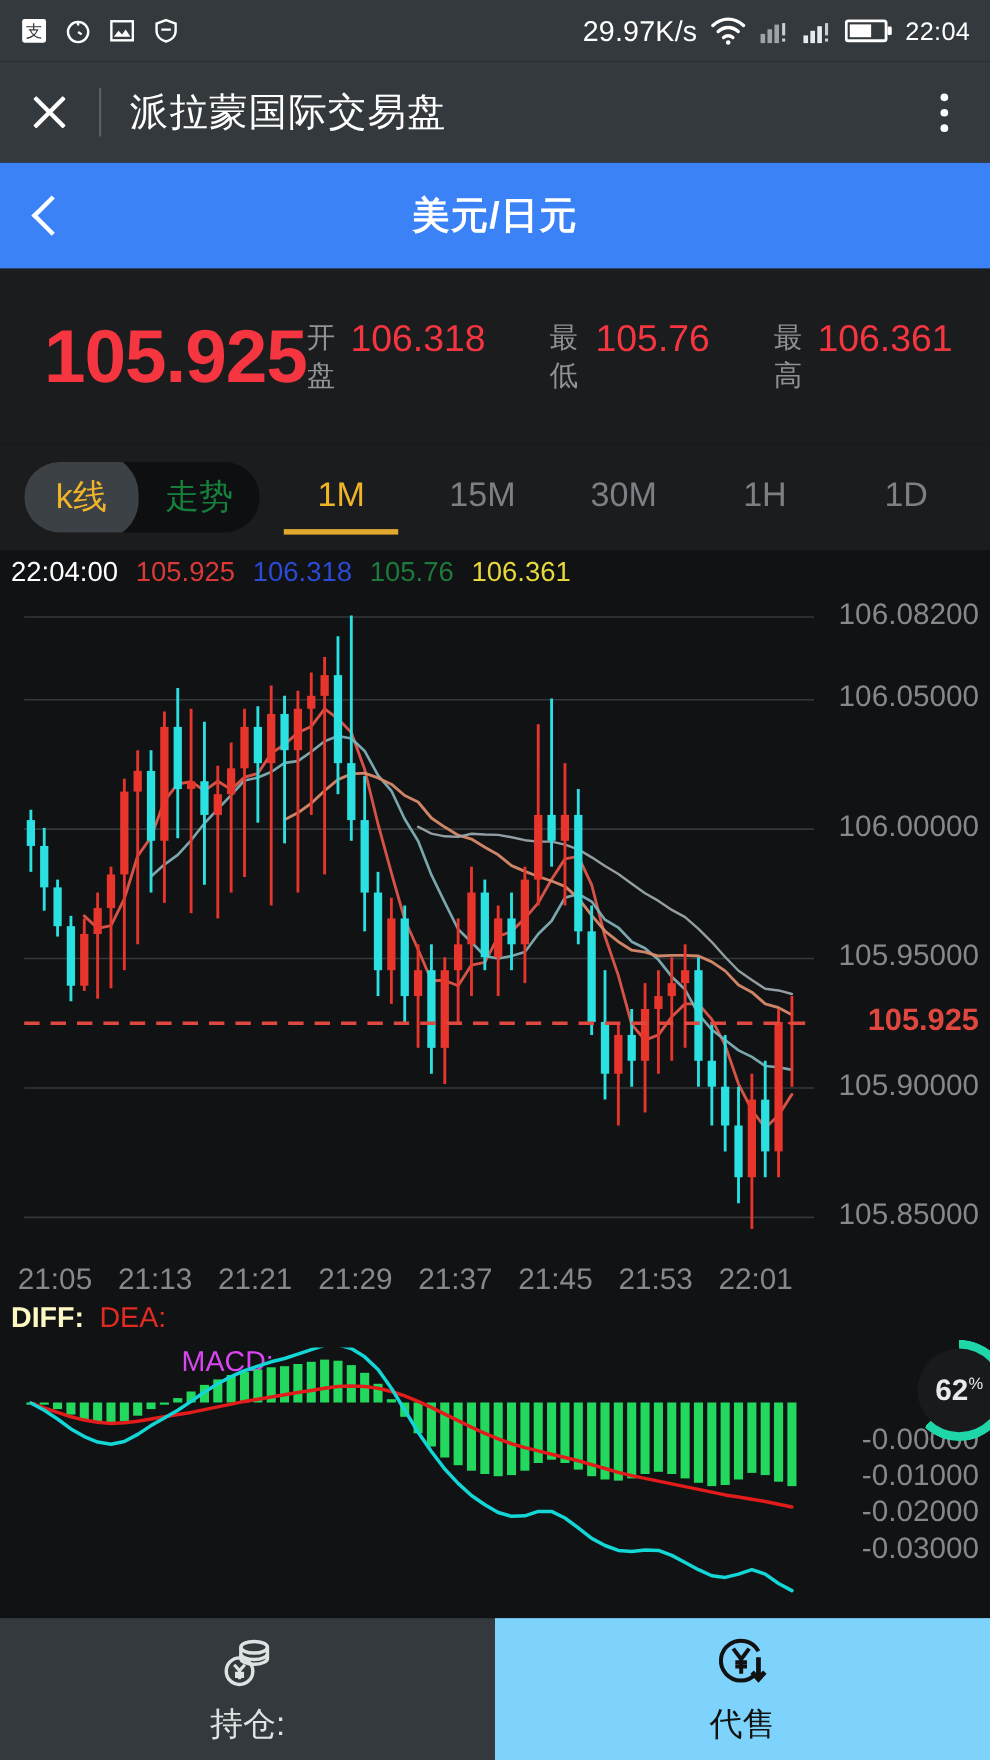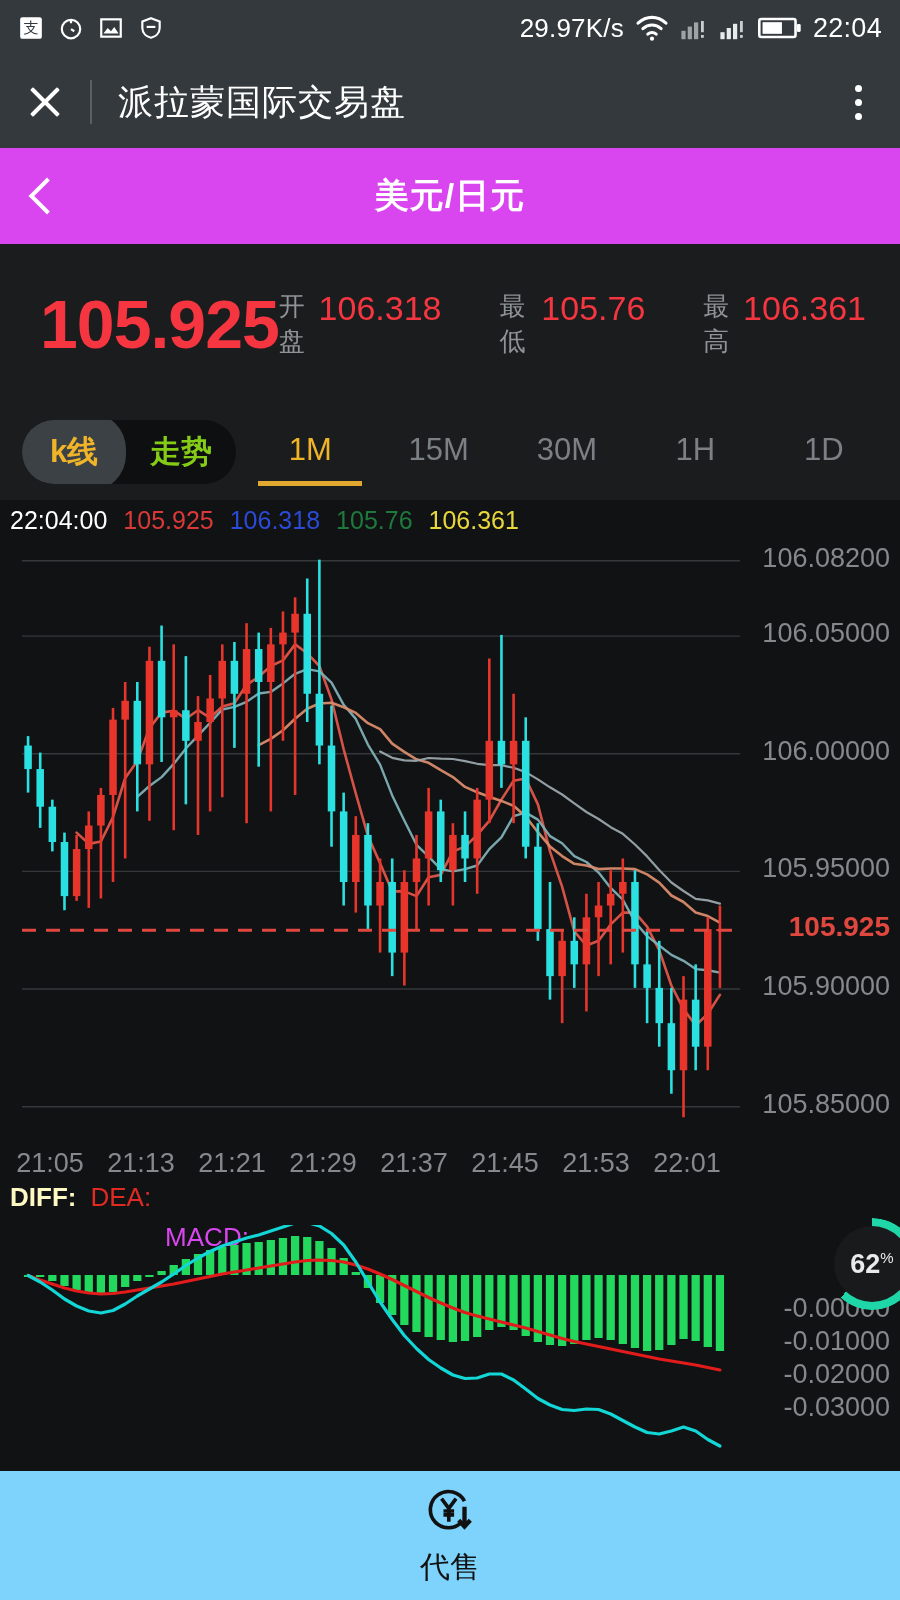--- a/index.html
+++ b/index.html
@@ -5,53 +5,53 @@
   html,body{margin:0;padding:0;background:#000;}
   body{width:900px;height:1600px;overflow:hidden;font-family:"Liberation Sans","DejaVu Sans",sans-serif;}
   .app{position:relative;width:900px;height:1600px;background:#111214;overflow:hidden;}
 
   
   .statusbar{height:56px;background:#33393c;display:flex;align-items:center;padding:0 18px;box-sizing:border-box;}
   .sb-left{display:flex;align-items:center;gap:14px;}
   .sb-ico{width:26px;height:26px;display:block;}
   .sb-right{margin-left:auto;display:flex;align-items:center;gap:11px;}
   .sb-speed{color:#fff;font-size:26px;letter-spacing:.2px;}
-  .sb-time{color:#fff;font-size:27px;letter-spacing:.3px;}
+  .sb-time{color:#fff;font-size:23px;letter-spacing:.3px;}
 
   
   .appbar{height:92px;background:#33393c;display:flex;align-items:center;padding:0 22px;box-sizing:border-box;}
   .close-x{width:46px;height:46px;position:relative;flex:0 0 auto;}
   .close-x i{position:absolute;left:50%;top:50%;width:38px;height:4px;background:#fff;border-radius:1px;}
   .close-x i:first-child{transform:translate(-50%,-50%) rotate(45deg);}
   .close-x i:last-child{transform:translate(-50%,-50%) rotate(-45deg);}
   .abdiv{width:2px;height:44px;background:#5a6164;margin:0 26px 0 22px;}
   .abtitle{color:#fff;font-size:35px;letter-spacing:1px;}
   .dots{margin-left:auto;width:40px;height:46px;display:flex;flex-direction:column;align-items:center;justify-content:center;gap:7px;}
   .dots i{width:7px;height:7px;border-radius:50%;background:#fff;display:block;}
 
   
-  .subhdr{height:96px;background:#d946ef;display:flex;align-items:center;position:relative;}
+  .subhdr{height:96px;background:#3b82f6;display:flex;align-items:center;position:relative;}
   .backchev{position:absolute;left:26px;top:50%;transform:translateY(-50%);width:30px;height:30px;}
   .backchev:before{content:"";position:absolute;left:8px;top:2px;width:22px;height:22px;border-left:4px solid #fff;border-bottom:4px solid #fff;transform:rotate(45deg);}
   .subtitle{width:100%;text-align:center;color:#fff;font-size:34px;font-weight:bold;letter-spacing:1px;}
 
   
   .quote{height:160px;background:#1b1c1e;display:flex;align-items:center;padding:0 34px 0 40px;box-sizing:border-box;}
   .q-last{color:#f5353f;font-size:68px;font-weight:bold;letter-spacing:-1px;line-height:1;}
   .q-stats{margin-left:auto;display:flex;gap:58px;}
   .q-item{display:flex;flex-direction:row;align-items:flex-start;gap:8px;}
   .q-lbl{color:#8e9396;font-size:26px;}
   .q-val{color:#f5353f;font-size:34px;}
 
   
   .tabs{height:96px;background:#1b1c1e;display:flex;align-items:center;padding:0 12px 0 22px;box-sizing:border-box;position:relative;}
   .seg{display:flex;align-items:center;background:#0e0f11;border-radius:36px;height:64px;padding:0;overflow:hidden;}
-  .seg>div{display:flex;align-items:center;justify-content:center;height:78px;font-size:31px;font-weight:bold;padding:0 24px;box-sizing:border-box;}
+  .seg>div{display:flex;align-items:center;justify-content:center;height:78px;font-size:31px;font-weight:normal;padding:0 24px;box-sizing:border-box;}
   .seg .on{background:#3c4145;color:#f0b429;border-radius:36px;min-width:104px;}
-  .seg .off{color:#84cc16;min-width:104px;}
+  .seg .off{color:#15803d;min-width:104px;}
   .tf{display:flex;align-items:center;margin-left:10px;flex:1;}
   .tf div{flex:1;text-align:center;font-size:31px;color:#7b8084;position:relative;padding:14px 0 18px;}
   .tf div.act{color:#f0b429;}
   .tf div.act:after{content:"";position:absolute;left:50%;transform:translateX(-50%);bottom:0;width:104px;height:5px;background:#e0a82e;}
 
   
   .chart{position:relative;background:#111214;height:690px;}
   .legend{position:absolute;left:10px;top:6px;display:flex;gap:16px;font-size:25px;z-index:6;}
   .legend .t{color:#fff;}
   .legend .c1{color:#d93a37;}
@@ -435,20 +435,30 @@
   <div class="macdy" id="macdy">
       <div class="macdlab" style="top: 68px;">-0.00000</div>
       <div class="macdlab" style="top: 101px;">-0.01000</div>
       <div class="macdlab" style="top: 134px;">-0.02000</div>
       <div class="macdlab" style="top: 167px;">-0.03000</div>
     </div>
 
   <div class="gap"></div>
 
   <div class="bottom">
+    <div class="bbtn hold">
+      <svg width="58" height="58" viewBox="0 0 24 24">
+        <ellipse cx="14.5" cy="6" rx="5" ry="2.2" fill="none" stroke="#dfe2e3" stroke-width="1.3"></ellipse>
+        <path d="M9.5 6v4.2c0 1.2 2.2 2.2 5 2.2s5-1 5-2.2V6" fill="none" stroke="#dfe2e3" stroke-width="1.3"></path>
+        <path d="M9.5 8.4c0 1.2 2.2 2.2 5 2.2s5-1 5-2.2" fill="none" stroke="#dfe2e3" stroke-width="1.3"></path>
+        <circle cx="9" cy="15" r="5" fill="none" stroke="#dfe2e3" stroke-width="1.3"></circle>
+        <path d="M7 12.6l2 2.2 2-2.2M9 14.8V18M7.3 15.8h3.4M7.3 17h3.4" stroke="#dfe2e3" stroke-width="1.2" fill="none"></path>
+      </svg>
+      <span class="lbl">持仓:</span>
+    </div>
     <div class="bbtn sell">
       <svg width="58" height="58" viewBox="0 0 24 24">
         <path d="M18 7.5A7.5 7.5 0 1 0 17 16" fill="none" stroke="#111" stroke-width="1.5"></path>
         <path d="M8.5 6.5l3 4 3-4M11.5 10.5V16M9.3 11.6h4.4M9.3 13.2h4.4" stroke="#111" stroke-width="1.5" fill="none"></path>
         <path d="M18 9.8V18M15.6 15.4L18 18l2.4-2.6" stroke="#111" stroke-width="1.8" fill="none"></path>
       </svg>
       <span class="lbl">代售</span>
     </div>
   </div>
 

